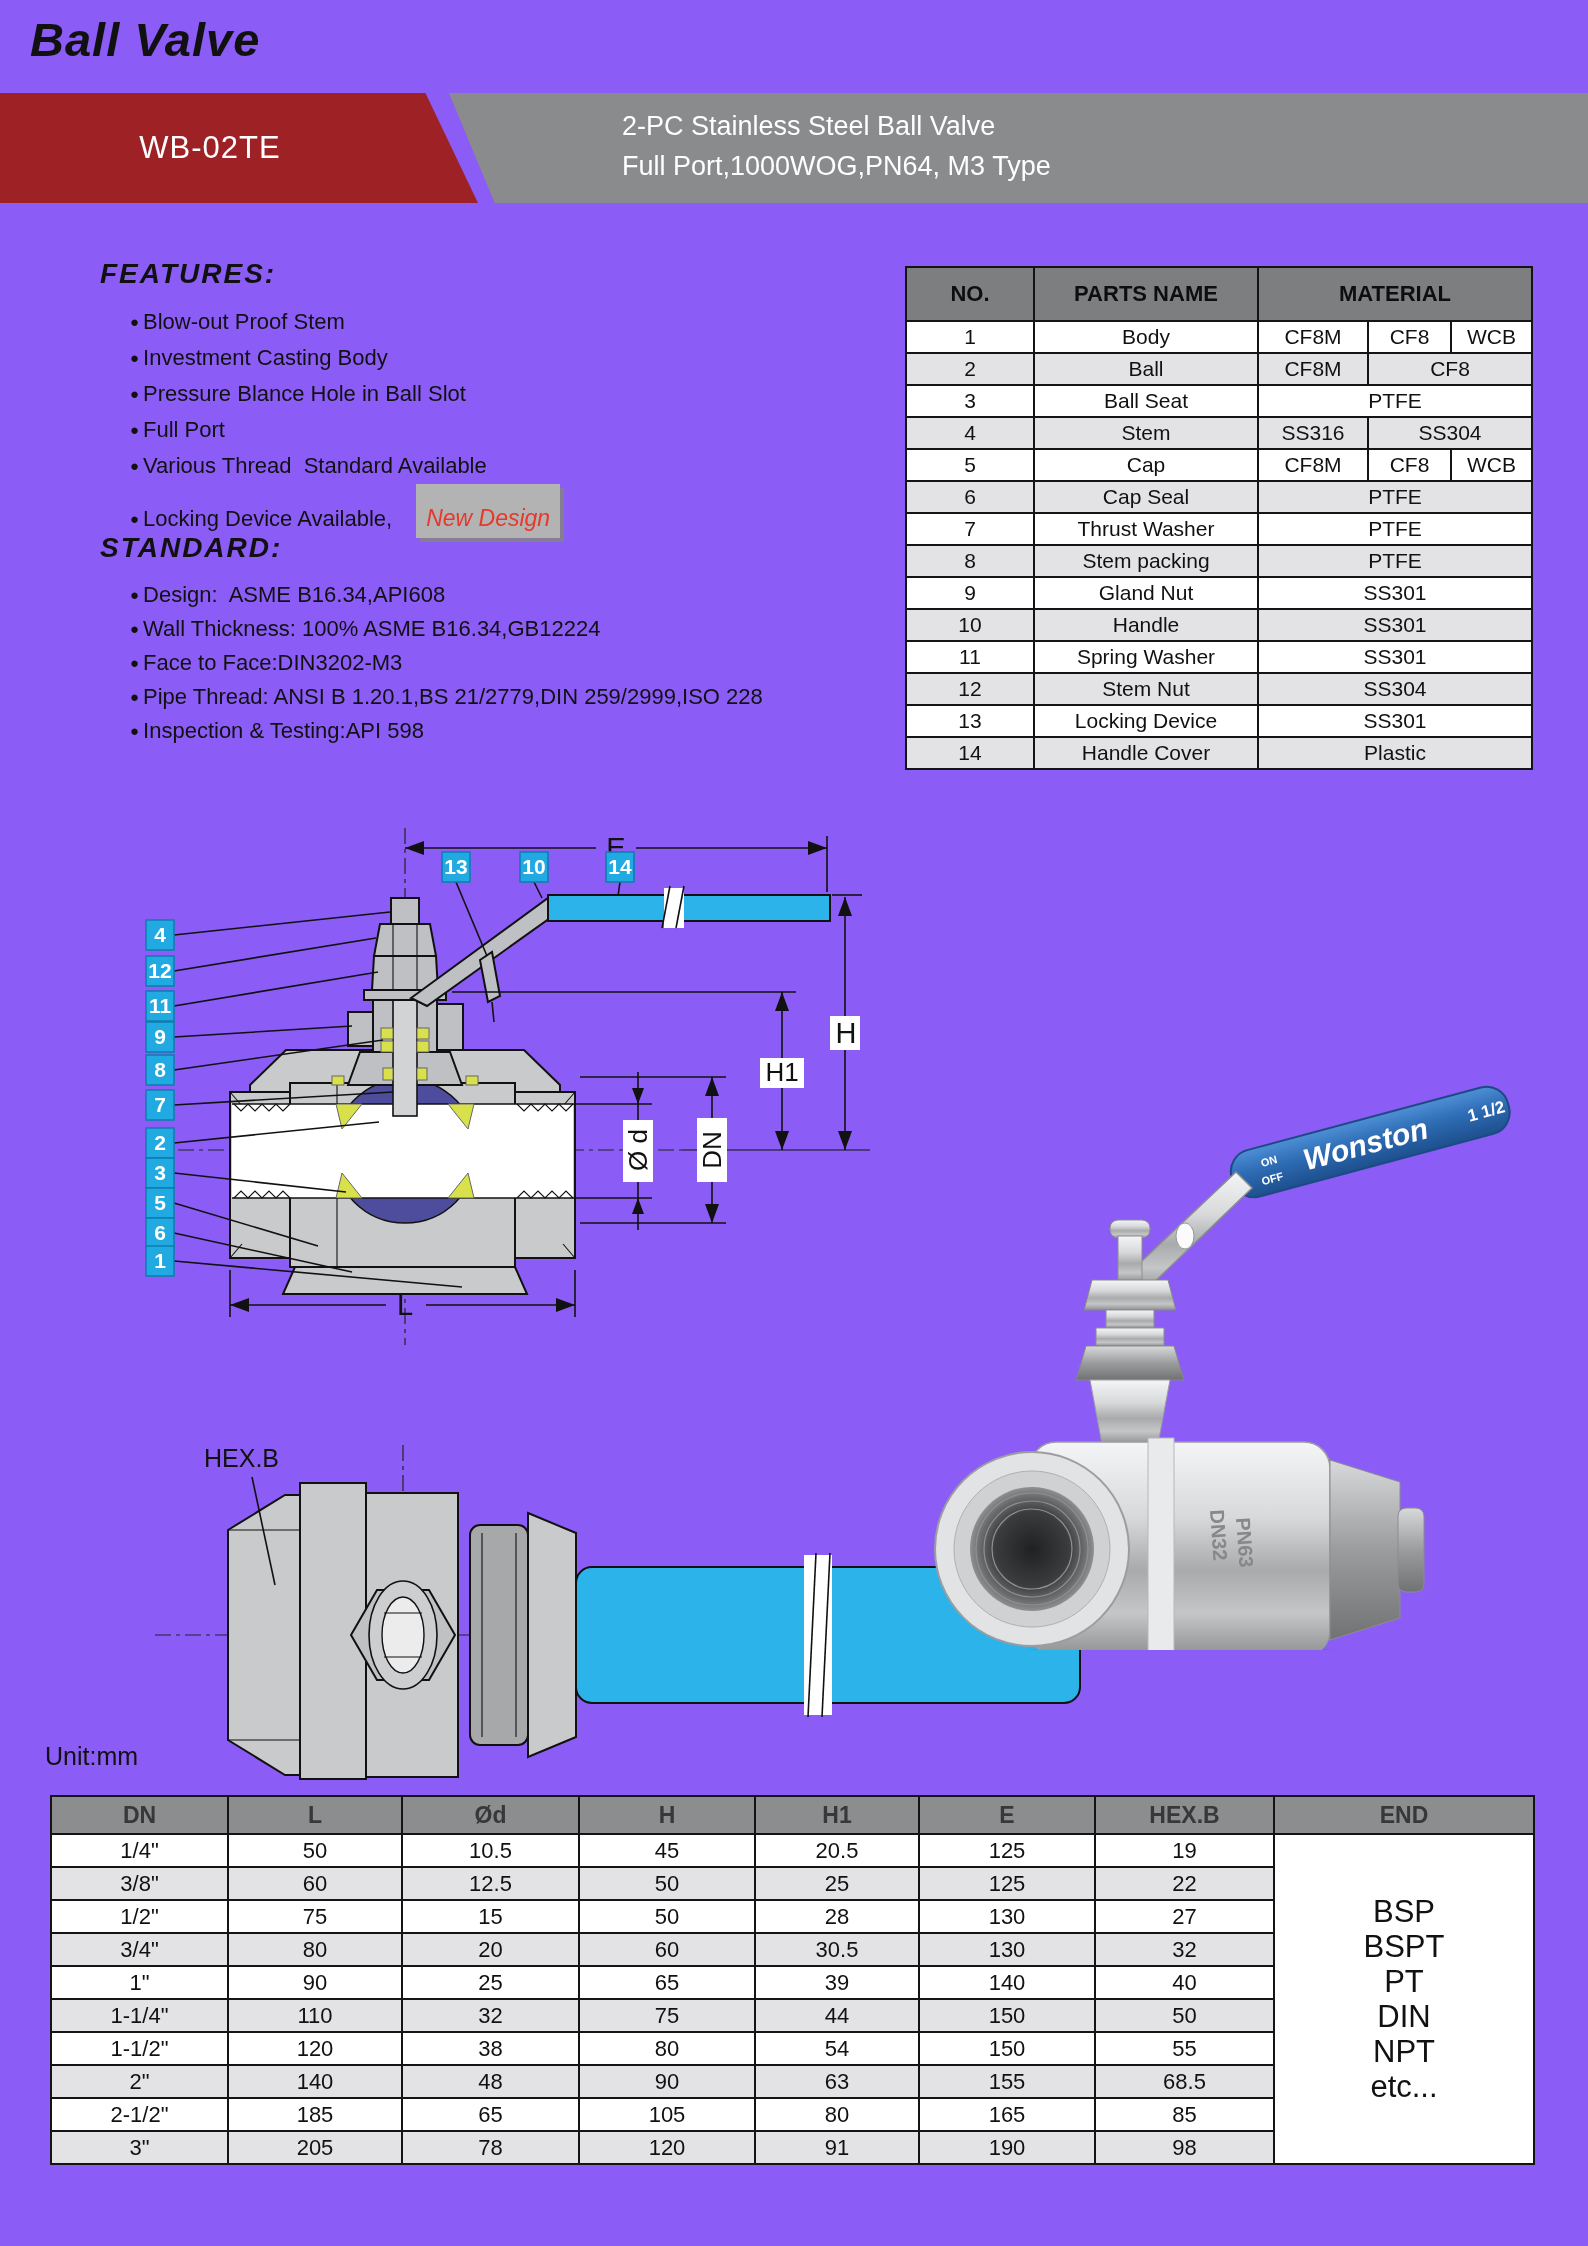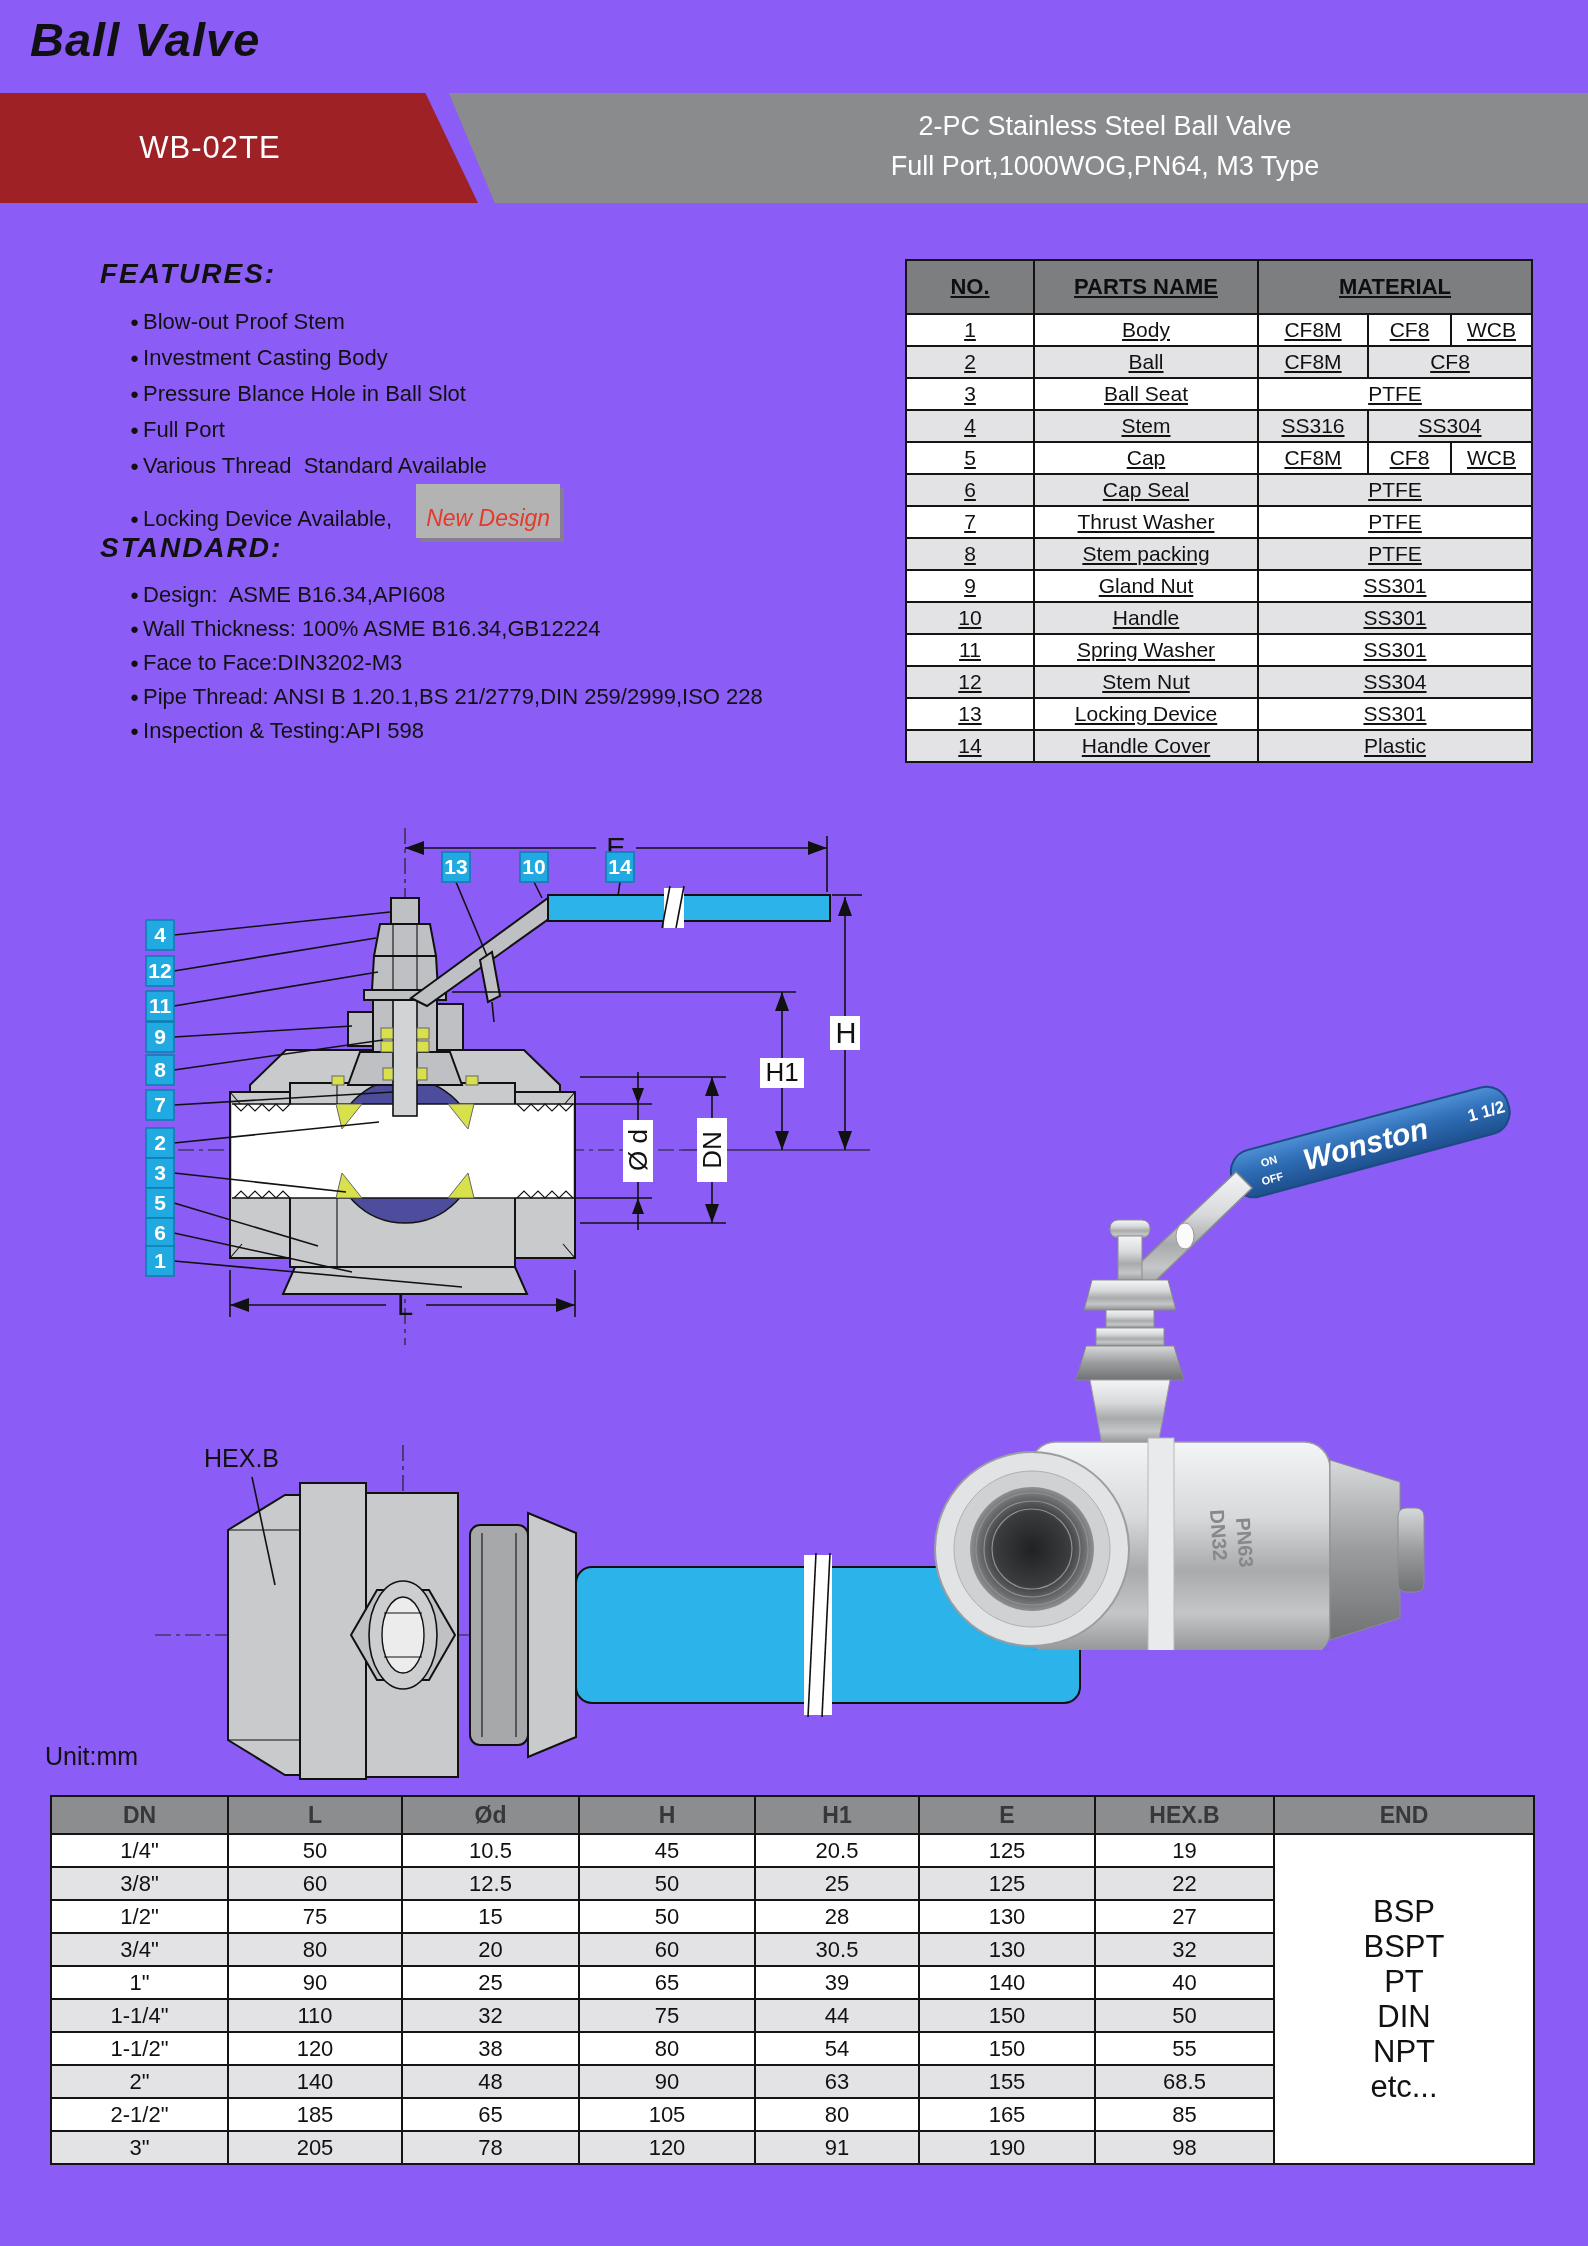--- a/index.html
+++ b/index.html
@@ -6,34 +6,34 @@
   .page{position:relative;width:1588px;height:2246px;background:#8b5cf6;overflow:hidden;
         font-family:"Liberation Sans",sans-serif;color:#111;}
   .title{position:absolute;left:30px;top:12px;font-size:47px;font-weight:bold;font-style:italic;letter-spacing:1px;}
   
   .banner{position:absolute;left:0;top:93px;width:1588px;height:110px;}
   .banner-red{position:absolute;left:0;top:0;width:478px;height:110px;
               clip-path:polygon(0 0,89% 0,100% 100%,0 100%);display:flex;align-items:center;}
   .banner-red span{display:block;width:420px;text-align:center;color:#fff;font-size:31px;letter-spacing:1px;}
   .banner-gray{position:absolute;left:442px;top:0;width:1146px;height:110px;
                clip-path:polygon(0.6% 0,100% 0,100% 100%,4.6% 100%);}
-  .banner-gray .lines{padding:13px 0 0 180px;color:#fff;font-size:27px;line-height:40px;text-align:center;}
+  .banner-gray .lines{padding:13px 0 0 180px;color:#fff;font-size:27px;line-height:40px;}
   
   .tsection{position:absolute;left:100px;width:820px;}
   .tsection h2{margin:0;font-size:28px;font-style:italic;font-weight:bold;letter-spacing:2px;}
   .tsection ul{margin:14px 0 0 0;padding:0 0 0 30px;list-style:none;}
   .tsection li{font-size:22px;line-height:36px;white-space:pre;}
   .tsection li::before{content:"\25CF";font-size:15px;margin-right:4px;vertical-align:2px;}
   #standard li{line-height:34px;}
   .new-design{display:inline-block;margin-left:24px;padding:16px 10px 2px 10px;background:#b3b3b3;
               color:#e8372b;font-style:italic;font-size:23px;box-shadow:4px 4px 0 rgba(130,130,130,.85);white-space:normal;}
   
   table{border-collapse:collapse;table-layout:fixed;}
   td,th{border:2px solid #141414;text-align:center;overflow:hidden;}
-  .parts-table{position:absolute;left:905px;top:259px;width:626px;text-decoration:underline;}
+  .parts-table{position:absolute;left:905px;top:266px;width:626px;}
   .parts-table th{height:50px;background:#7d7e80;font-size:22px;font-weight:bold;color:#0e0e0e;}
   .parts-table td{height:28px;font-size:21px;background:#fff;}
   .parts-table tbody tr:nth-child(even) td{background:#e3e3e5;}
   .dim-table{position:absolute;left:50px;top:1795px;width:1483px;}
   .dim-table th{height:34px;background:#8c8d8f;color:#36383a;font-size:23px;font-weight:bold;}
   .dim-table td{height:29px;font-size:22px;background:#fff;}
   .dim-table tbody tr:nth-child(even) td{background:#e3e3e5;}
   .dim-table td.endcell{background:#fff !important;vertical-align:middle;font-size:31px;line-height:35px;}
   .unit-label{position:absolute;left:45px;top:1742px;font-size:25px;}
   

